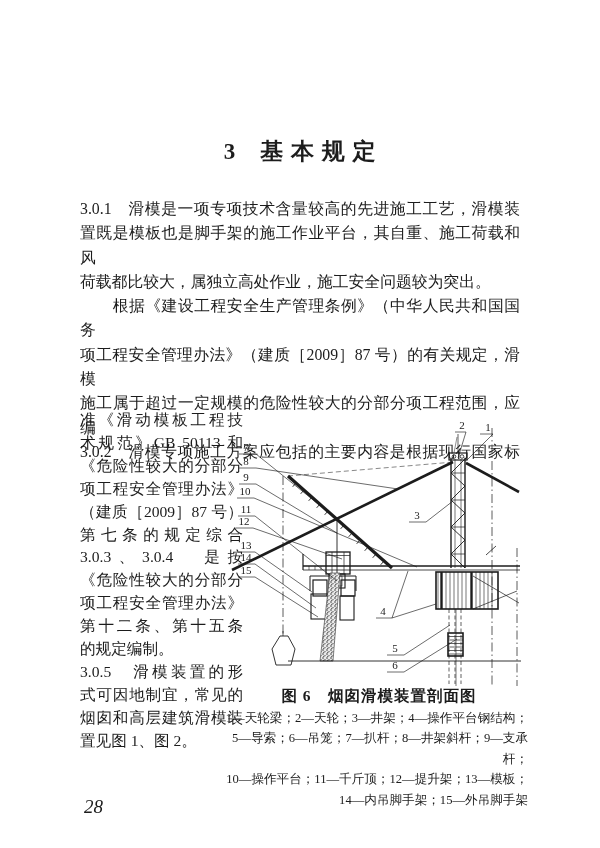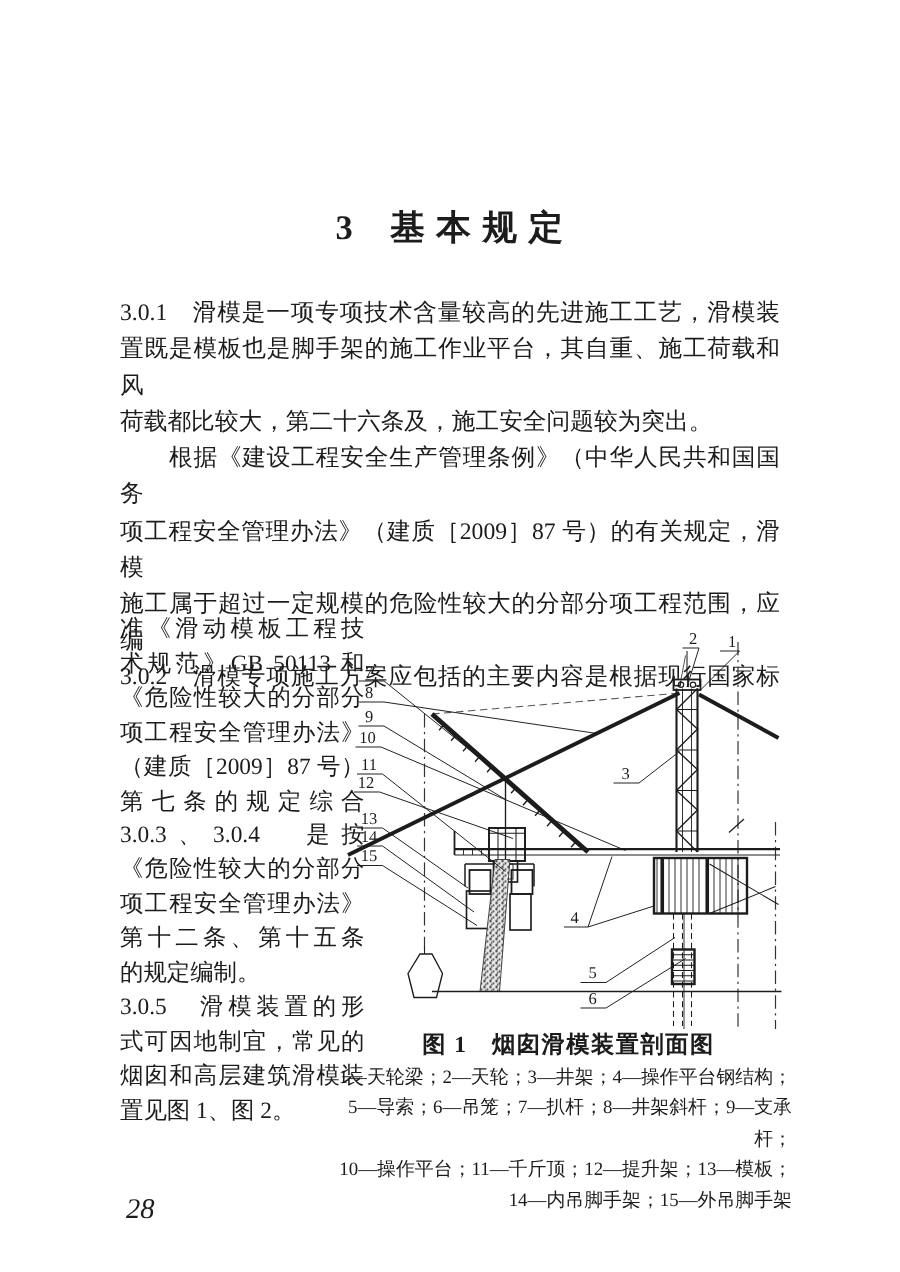--- a/index.html
+++ b/index.html
@@ -43,21 +43,21 @@
 </head>
 <body>
 
 <div class="page">
 
   <div class="title">3　基 本 规 定</div>
 
   <div class="block-full">
       <div class="tline fill"><b>3.0.1</b><span>　滑模是一项专项技术含量较高的先进施工工艺，滑模装</span></div>
       <div class="tline fill"><span>置既是模板也是脚手架的施工作业平台，其自重、施工荷载和风</span></div>
-      <div class="tline"><span>荷载都比较大，第二十六条及，施工安全问题较为突出。</span></div>
+      <div class="tline"><span>荷载都比较大，属独立高处作业，施工安全问题较为突出。</span></div>
       <div class="tline fill"><span>　　根据《建设工程安全生产管理条例》（中华人民共和国国务</span></div>
       <div class="tline fill"><span>项工程安全管理办法》（建质［2009］87 号）的有关规定，滑模</span></div>
       <div class="tline fill"><span>施工属于超过一定规模的危险性较大的分部分项工程范围，应编</span></div>
       <div class="tline fill"><b>3.0.2</b><span>　滑模专项施工方案应包括的主要内容是根据现行国家标</span></div>
     </div>
 
   <div class="block-col">
       <div class="tline fill"><span>准《滑动模板工程技</span></div>
       <div class="tline fill"><span>术规范》GB 50113 和</span></div>
       <div class="tline fill"><span>《危险性较大的分部分</span></div>
@@ -216,21 +216,21 @@
           <text x="16" y="100">11</text>
           <text x="14" y="112">12</text>
           <text x="16" y="136">13</text>
           <text x="16" y="148">14</text>
           <text x="16" y="161">15</text>
         </g>
       </g>
     </svg>
   </div>
 
-  <div class="fig-caption">图 1　烟囱滑模装置剖面图</div>
+  <div class="fig-caption">图 6　烟囱滑模装置剖面图</div>
 
   <div class="legend">
       <div class="legend-line">1—天轮梁；2—天轮；3—井架；4—操作平台钢结构；</div>
       <div class="legend-line">5—导索；6—吊笼；7—扒杆；8—井架斜杆；9—支承杆；</div>
       <div class="legend-line">10—操作平台；11—千斤顶；12—提升架；13—模板；</div>
       <div class="legend-line">14—内吊脚手架；15—外吊脚手架</div>
     </div>
 
   <div class="page-num">28</div>
 

